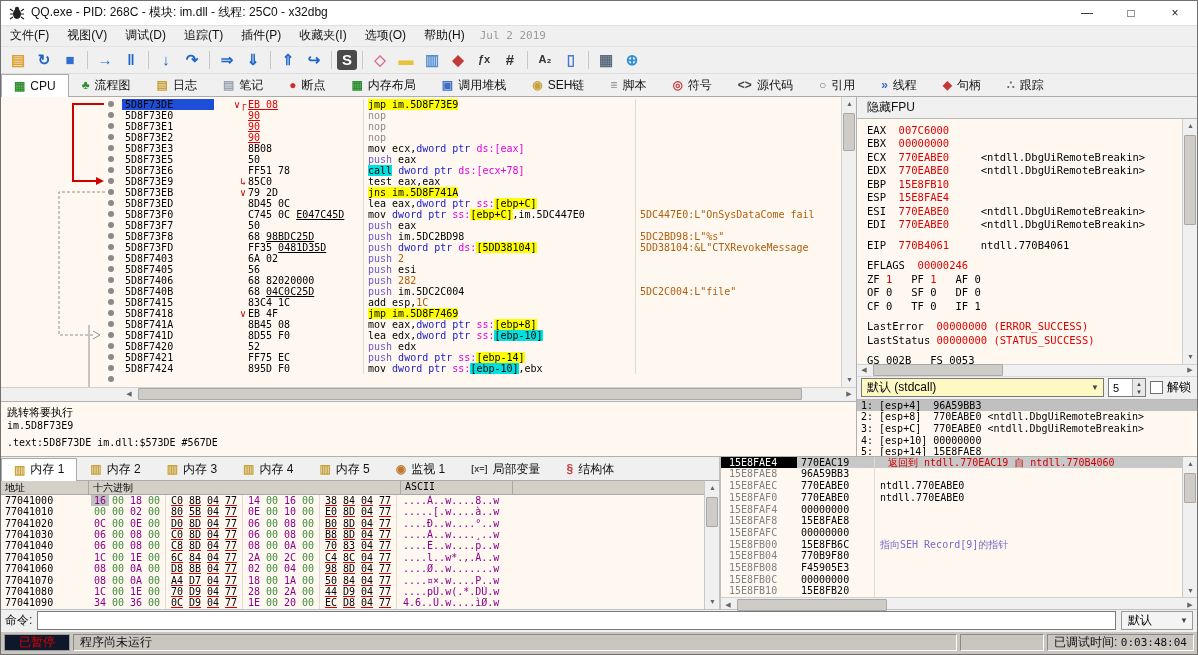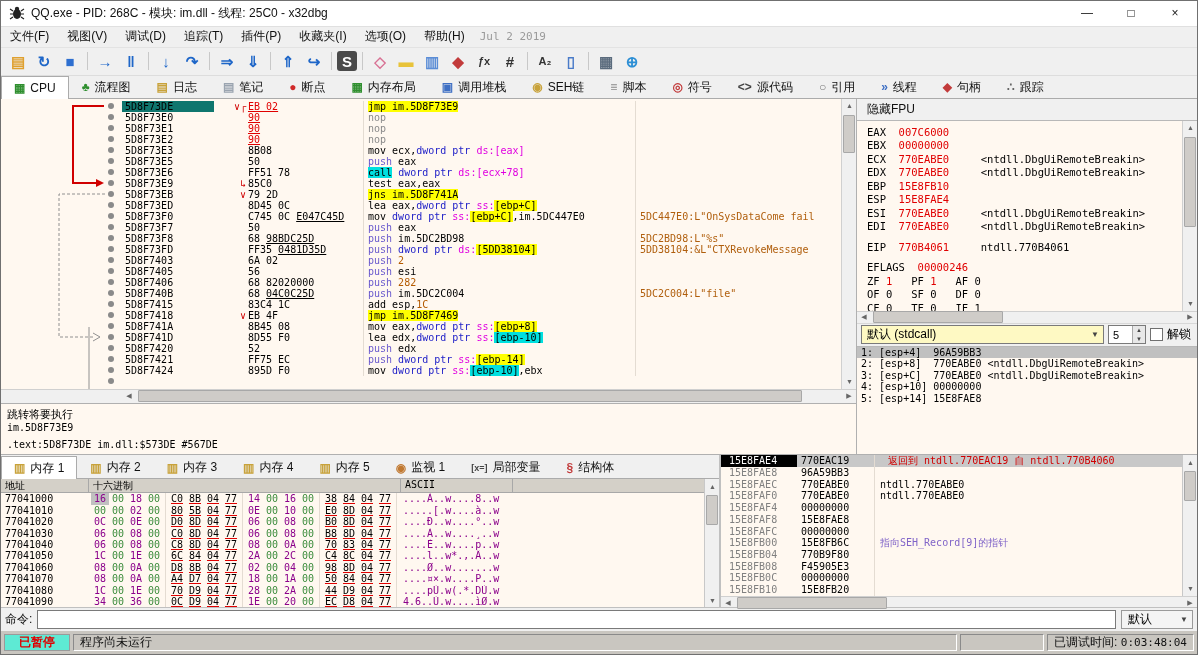--- a/index.html
+++ b/index.html
@@ -32,21 +32,21 @@
   .tab .tico { margin-right:5px; font-size:12px; font-weight:bold; }
 
   
   .main { height:359px; display:flex; background:#FFF8F0; }
   .dpane { width:856px; display:flex; flex-direction:column; border-right:1px solid #B0B0B0; }
   .dview { position:relative; height:290px; background:#FFF8F0; overflow:hidden; display:flex; }
   .jumps { position:absolute; left:0; top:0; }
   .drows { position:absolute; left:0; top:2px; width:100%; }
   .drow { height:11px; line-height:11px; font-family:"DejaVu Sans Mono",monospace; font-size:10px; white-space:pre; display:flex; }
   .daddr { width:92px; padding-left:3px; margin-left:121px; color:#000; }
-  .daddr.sel { background:#0f766e; }
+  .daddr.sel { background:#1d4ed8; }
   .dmark { width:34px; color:#D00000; text-align:right; padding-right:2px; }
   .dbytes { width:116px; border-right:1px solid #E4DCD2; }
   .dinstr { width:272px; padding-left:4px; border-right:1px solid #E4DCD2; }
   .dcmt { flex:1; padding-left:4px; color:#B05E0C; overflow:hidden; }
   .dvscroll { position:absolute; right:0; top:0; width:15px; height:290px; background:#F0F0F0; border-left:1px solid #D0D0D0; }
   
   .sk { color:#000; } .skU { color:#000; text-decoration:underline; }
   .srU { color:#E00000; text-decoration:underline; text-decoration-color:#E00000; }
   .sm { color:#000; } .sg { color:#8A8A8A; } .su { color:#6A5ACD;text-align:right; }
   .sb { color:#2222C8; } .sp { color:#E000E0; } .sn { color:#B45A00; }
@@ -60,21 +60,21 @@
   .vtrack { position:relative; width:15px; height:100%; background:#F0F0F0; }
   .v-btn { height:14px; width:15px; font-size:7px; color:#666; display:flex; align-items:center; justify-content:center; }
   .v-thumb { position:absolute; left:1px; width:12px; background:#CFCCC8; border:1px solid #A8A8A8; border-radius:1px; }
 
   .dinfo { flex:1; background:#FFF8F0; border-top:1px solid #B0B0B0; padding:3px 6px; font-size:11px; color:#000; }
   .dinfo .mono { font-family:"DejaVu Sans Mono",monospace; font-size:10px; }
 
   
   .rpane { flex:1; display:flex; flex-direction:column; background:#FFF8F0; }
   .rheader { height:22px; background:#F0F0F0; border-bottom:1px solid #B8B8B8; display:flex; align-items:center; padding-left:10px; font-size:12px; color:#111; }
-  .rbodywrap { height:190px; display:flex; }
+  .rbodywrap { height:245px; display:flex; }
   .rbody { flex:1; padding:5px 0 0 10px; font-family:"DejaVu Sans Mono",monospace; font-size:10.5px; white-space:pre; overflow:hidden; }
   .rrow { height:13.5px; line-height:13.5px; }
   .rrow.gap { height:7px; }
   .rk { color:#000; } .rr { color:#E00000; }
   .rhscroll { height:12px; background:#F0F0F0; border-top:1px solid #D0D0D0; display:flex; align-items:center; }
   .rcombo { height:23px; background:#F0F0F0; display:flex; align-items:center; padding:0 4px; gap:4px; border-top:1px solid #D8D8D8; }
   .combo { flex:1; height:19px; background:#fef9c3; border:1px solid #7A7A7A; display:flex; align-items:center; font-size:12px; padding-left:5px; }
   .combo .arrow { margin-left:auto; width:16px; text-align:center; color:#444; font-size:8px; }
   .spin { width:38px; height:19px; background:#FFF; border:1px solid #7A7A7A; display:flex; font-size:11px; }
   .spin .val { flex:1; display:flex; align-items:center; padding-left:4px; }
@@ -115,21 +115,21 @@
   .sv { width:78px; padding-left:4px; color:#000; border-right:1px solid #E4DCD2; }
   .scm { flex:1; padding-left:5px; overflow:hidden; }
   .scm.red { color:#D00000;margin-left:8px; } .scm.purple { color:#8064C8; } .scm.blk { color:#000; }
 
   
   .cmdbar { height:24px; background:#F0F0F0; display:flex; align-items:center; padding:0 4px; gap:5px; border-top:1px solid #C0C0C0; }
   .cmd-label { font-size:12px; color:#111; }
   .cmd-input { flex:1; height:19px; border:1px solid #7A7A7A; background:#FFF; font-size:12px; padding:0 4px; font-family:"DejaVu Sans Mono",monospace; }
   .cmd-combo { width:72px; height:19px; background:#F4F4F4; border:1px solid #9A9A9A; display:flex; align-items:center; font-size:12px; padding-left:6px; }
   .statusbar { height:23px; background:#C9C6C0; display:flex; align-items:center; padding:2px 3px; gap:3px; font-size:12px; }
-  .st-badge { background:#5eead4; color:#E00000; font-weight:bold; padding:1px 14px; border:1px solid #9A9A9A; height:17px; display:flex; align-items:center; }
+  .st-badge { background:#0f172a; color:#E00000; font-weight:normal; padding:1px 14px; border:1px solid #9A9A9A; height:17px; display:flex; align-items:center; }
   .st-sec { border:1px solid; border-color:#8A8A8A #FFF #FFF #8A8A8A; height:17px; display:flex; align-items:center; padding:0 6px; color:#111; }
   .st-msg { flex:1; }
   .st-gap { width:84px; }
   .st-time { font-family:"DejaVu Sans Mono",monospace; font-size:11px; }
 </style>
 </head>
 <body>
 
 <div class="win">
 
@@ -329,21 +329,21 @@
             <circle cx="110" cy="205" r="3" fill="#8A8A8A"></circle>
             <circle cx="110" cy="216" r="3" fill="#8A8A8A"></circle>
             <circle cx="110" cy="227" r="3" fill="#8A8A8A"></circle>
             <circle cx="110" cy="238" r="3" fill="#8A8A8A"></circle>
             <circle cx="110" cy="249" r="3" fill="#8A8A8A"></circle>
             <circle cx="110" cy="260" r="3" fill="#8A8A8A"></circle>
             <circle cx="110" cy="271" r="3" fill="#8A8A8A"></circle>
             <circle cx="110" cy="282" r="3" fill="#8A8A8A"></circle>
           </svg>
         <div class="drows" id="drows">
-            <div class="drow"><span class="daddr sel">5D8F73DE</span><span class="dmark">∨┌</span><span class="dbytes"><span class="srU">EB 02</span></span><span class="dinstr"><span class="sy">jmp </span><span class="sy">im.5D8F73E9</span></span><span class="dcmt"></span></div>
+            <div class="drow"><span class="daddr sel">5D8F73DE</span><span class="dmark">∨┌</span><span class="dbytes"><span class="srU">EB 08</span></span><span class="dinstr"><span class="sy">jmp </span><span class="sy">im.5D8F73E9</span></span><span class="dcmt"></span></div>
             <div class="drow"><span class="daddr">5D8F73E0</span><span class="dmark"></span><span class="dbytes"><span class="srU">90</span></span><span class="dinstr"><span class="sg">nop</span></span><span class="dcmt"></span></div>
             <div class="drow"><span class="daddr">5D8F73E1</span><span class="dmark"></span><span class="dbytes"><span class="srU">90</span></span><span class="dinstr"><span class="sg">nop</span></span><span class="dcmt"></span></div>
             <div class="drow"><span class="daddr">5D8F73E2</span><span class="dmark"></span><span class="dbytes"><span class="srU">90</span></span><span class="dinstr"><span class="sg">nop</span></span><span class="dcmt"></span></div>
             <div class="drow"><span class="daddr">5D8F73E3</span><span class="dmark"></span><span class="dbytes"><span class="sk">8B08</span></span><span class="dinstr"><span class="sm">mov </span><span class="sm">ecx,</span><span class="sb">dword ptr </span><span class="sp">ds:</span><span class="sp">[eax]</span></span><span class="dcmt"></span></div>
             <div class="drow"><span class="daddr">5D8F73E5</span><span class="dmark"></span><span class="dbytes"><span class="sk">50</span></span><span class="dinstr"><span class="su">push </span><span class="sm">eax</span></span><span class="dcmt"></span></div>
             <div class="drow"><span class="daddr">5D8F73E6</span><span class="dmark"></span><span class="dbytes"><span class="sk">FF51 78</span></span><span class="dinstr"><span class="sc">call</span><span class="sm"> </span><span class="sb">dword ptr </span><span class="sp">ds:</span><span class="sp">[ecx+78]</span></span><span class="dcmt"></span></div>
             <div class="drow"><span class="daddr">5D8F73E9</span><span class="dmark">↳</span><span class="dbytes"><span class="sk">85C0</span></span><span class="dinstr"><span class="sm">test </span><span class="sm">eax,eax</span></span><span class="dcmt"></span></div>
             <div class="drow"><span class="daddr">5D8F73EB</span><span class="dmark">∨</span><span class="dbytes"><span class="sk">79 2D</span></span><span class="dinstr"><span class="sy">jns </span><span class="sy">im.5D8F741A</span></span><span class="dcmt"></span></div>
             <div class="drow"><span class="daddr">5D8F73ED</span><span class="dmark"></span><span class="dbytes"><span class="sk">8D45 0C</span></span><span class="dinstr"><span class="sm">lea </span><span class="sm">eax,</span><span class="sb">dword ptr </span><span class="sp">ss:</span><span class="syh">[ebp+C]</span></span><span class="dcmt"></span></div>
             <div class="drow"><span class="daddr">5D8F73F0</span><span class="dmark"></span><span class="dbytes"><span class="sk">C745 0C </span><span class="skU">E047C45D</span></span><span class="dinstr"><span class="sm">mov </span><span class="sb">dword ptr </span><span class="sp">ss:</span><span class="syh">[ebp+C]</span><span class="sm">,im.5DC447E0</span></span><span class="dcmt">5DC447E0:L"OnSysDataCome fail</span></div>

